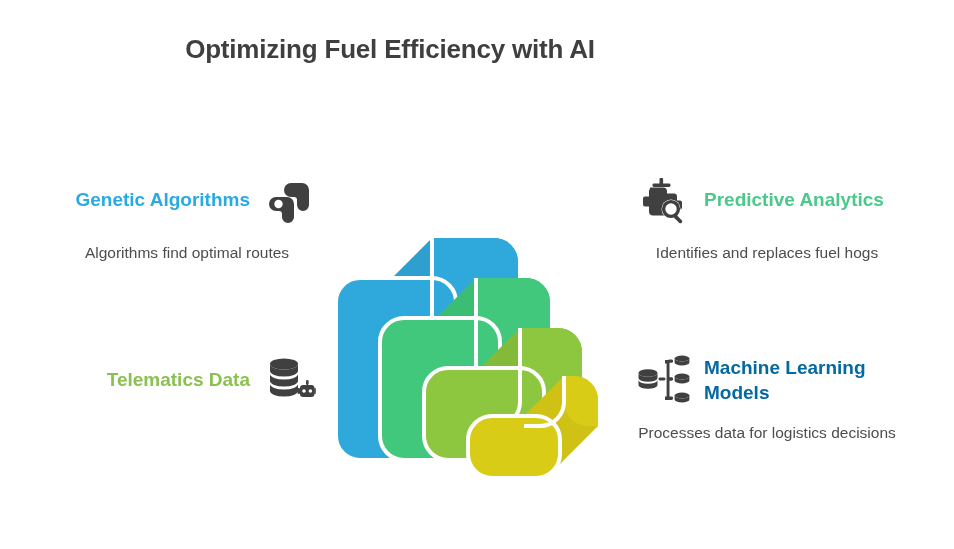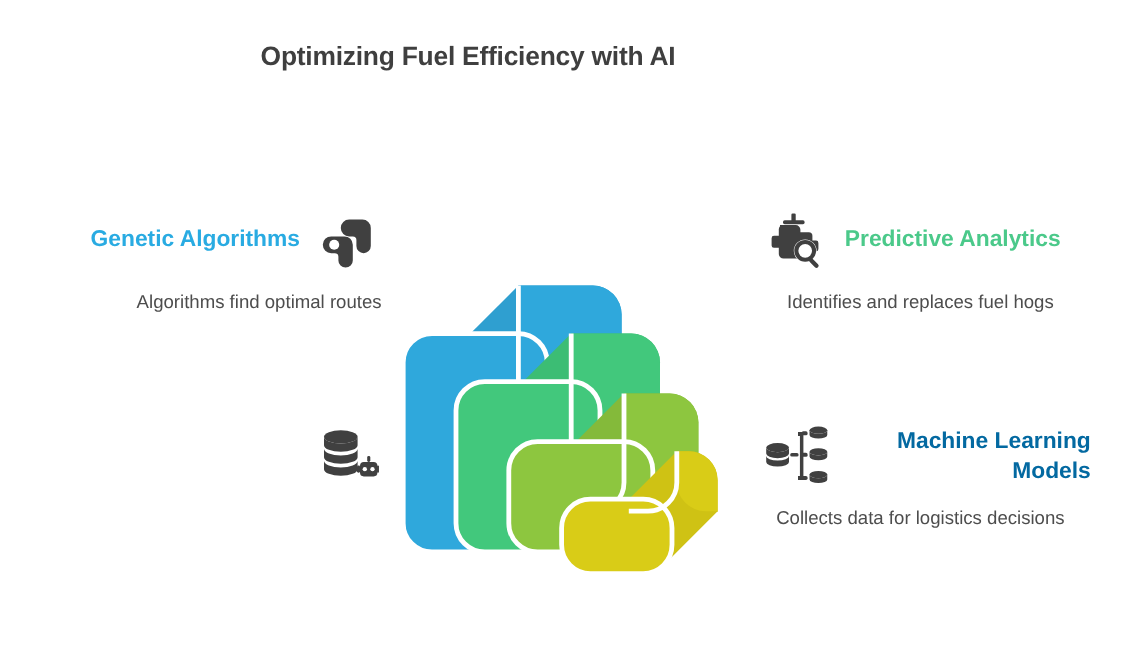--- a/index.html
+++ b/index.html
@@ -16,21 +16,21 @@
     color: #4a4a4a;
   }
 
   
   #page-title {
     position: absolute;
     top: 34px;
     left: 0;
     width: 780px;
     text-align: center;
-    font-size: 22px;
+    font-size: 26px;
     font-weight: bold;
     color: #3f3f3f;
     letter-spacing: -0.2px;
   }
 
   
   .quad {
     position: absolute;
     width: 300px;
   }
@@ -50,40 +50,40 @@
   .quad.left .head-row  { justify-content: flex-end; }
   .quad.right .head-row { justify-content: flex-start; }
 
   .head-title {
     font-size: 19px;
     font-weight: bold;
     line-height: 1.33;
     max-width: 205px;
   }
   .quad.left .head-title  { text-align: right; }
-  .quad.right .head-title { text-align: right; }
+  .quad.right .head-title { text-align: left; }
 
   .icon-box {
     width: 56px;
     height: 56px;
     flex: 0 0 56px;
     display: flex;
     align-items: center;
     justify-content: center;
   }
   .icon-box svg { display: block; }
 
   .desc {
     font-size: 15.5px;
     line-height: 1.45;
     color: #4d4d4d;
     margin-top: 14px;
     max-width: 262px;
   }
-  .quad.left .desc  { text-align: right; margin-left: auto; }
+  .quad.left .desc  { text-align: center; margin-left: auto; }
   .quad.right .desc { text-align: center; margin-right: auto; }
 
   
   .c-blue   { color: #29abe2; }
   .c-green  { color: #4bc98a; }
   .c-olive  { color: #8cc152; }
   .c-yellow { color: #0369a1; }
 
   
   #center-graphic {
@@ -111,20 +111,21 @@
         <path d="M11 22 h11 a7 7 0 0 1 7 7 v13 a6 6 0 0 1 -12 0 v-3 a3 3 0 0 0 -3 -3 h-3 a7 7 0 0 1 0 -14 z" fill="#404040"></path>
         <circle cx="13.5" cy="29" r="4.2" fill="#ffffff"></circle>
       </svg>
     </div>
   </div>
   <div class="desc">Algorithms find optimal routes</div>
 </div>
 
 <div class="quad left q-bl">
   <div class="head-row">
+    <div class="head-title c-olive">Telematics Data</div>
     <div class="icon-box">
       <svg width="52" height="50" viewBox="0 0 52 50" aria-hidden="true">
         <g fill="#404040">
 
           <ellipse cx="20" cy="9" rx="14" ry="5.5"></ellipse>
           <path d="M6 9 v7 a14 5.5 0 0 0 28 0 v-7 a14 5.5 0 0 1 -28 0 z"></path>
           <path d="M6 19 v7 a14 5.5 0 0 0 28 0 v-7 a14 5.5 0 0 1 -28 0 z"></path>
           <path d="M6 29 v7 a14 5.5 0 0 0 28 0 v-7 a14 5.5 0 0 1 -28 0 z"></path>
 
           <rect x="42" y="25" width="2.6" height="5" rx="1.2"></rect>
@@ -183,21 +184,21 @@
           <path d="M37.6 4.5 v4 a7.4 3 0 0 0 14.8 0 v-4 a7.4 3 0 0 1 -14.8 0 z"></path>
           <ellipse cx="45" cy="22.5" rx="7.4" ry="3"></ellipse>
           <path d="M37.6 22.5 v4 a7.4 3 0 0 0 14.8 0 v-4 a7.4 3 0 0 1 -14.8 0 z"></path>
           <ellipse cx="45" cy="41.5" rx="7.4" ry="3"></ellipse>
           <path d="M37.6 41.5 v4 a7.4 3 0 0 0 14.8 0 v-4 a7.4 3 0 0 1 -14.8 0 z"></path>
         </g>
       </svg>
     </div>
     <div class="head-title c-yellow">Machine Learning Models</div>
   </div>
-  <div class="desc">Collects data for logistics decisions</div>
+  <div class="desc">Processes data for logistics decisions</div>
 </div>
 
 <div id="center-graphic">
   <svg width="292" height="290" viewBox="0 0 292 290" aria-hidden="true">
 
     <g>
       <path d="M64 78 L104 38 h62 a24 24 0 0 1 24 24 v164 l-40 40 z" fill="#2f9fd0"></path>
       <path d="M104 38 h62 a24 24 0 0 1 24 24 v164 h-62 a24 24 0 0 1 -24 -24 z" fill="#2fa8dc"></path>
       <rect x="8" y="78" width="120" height="182" rx="24" fill="#2fa8dc"></rect>
       <path d="M64 78 L104 38 v164 a24 24 0 0 1 -24 24 h-16 z" fill="none"></path>

